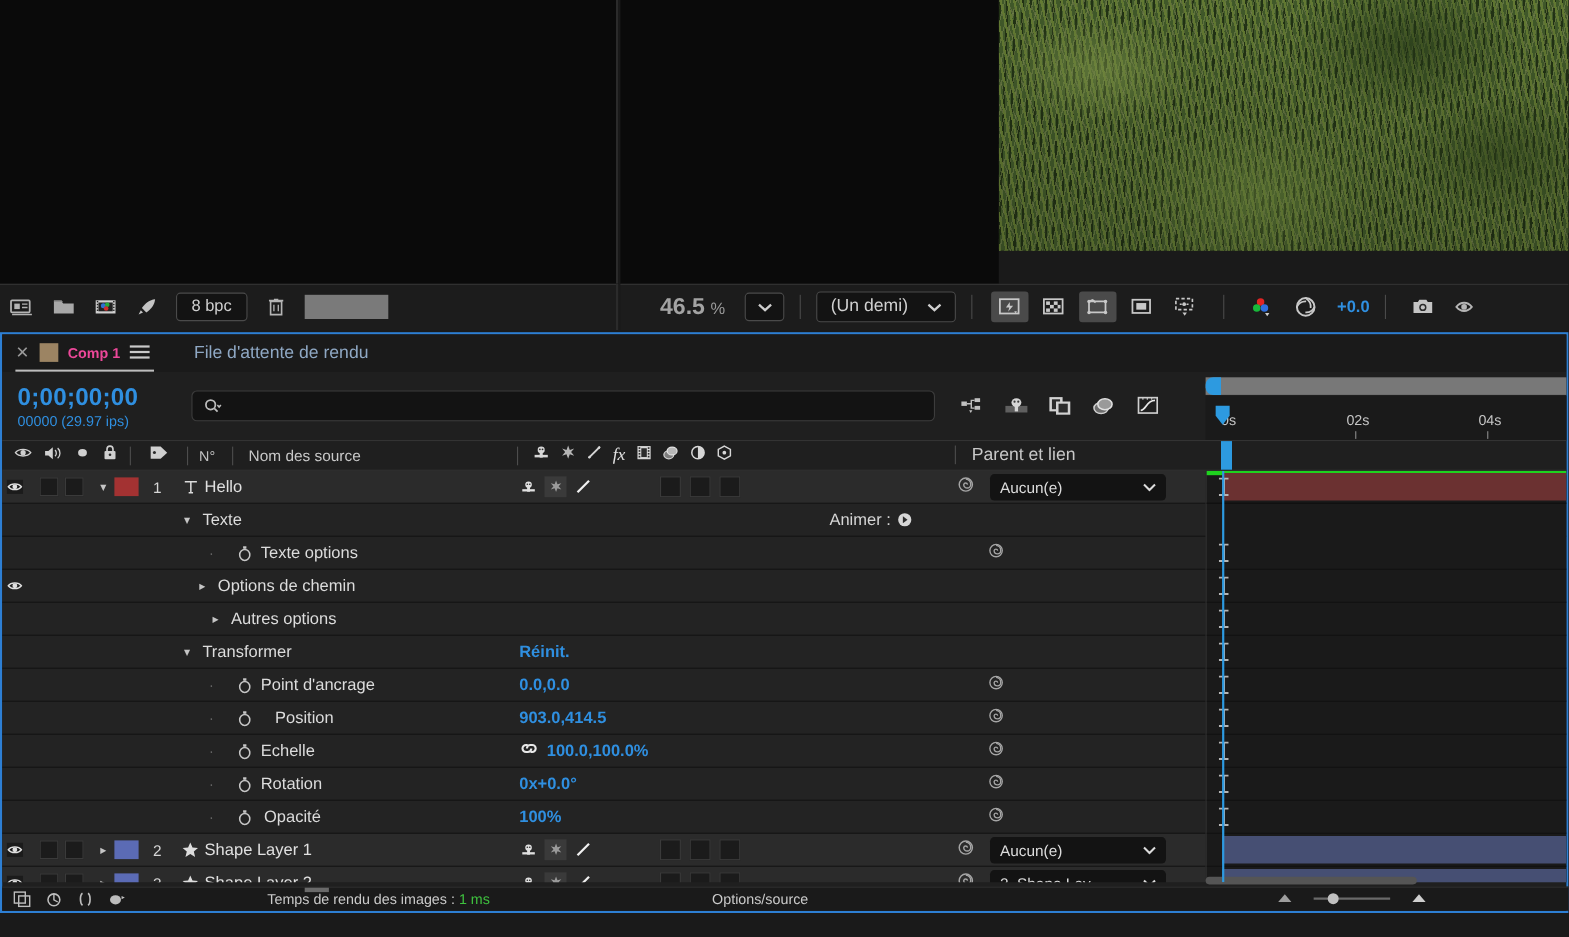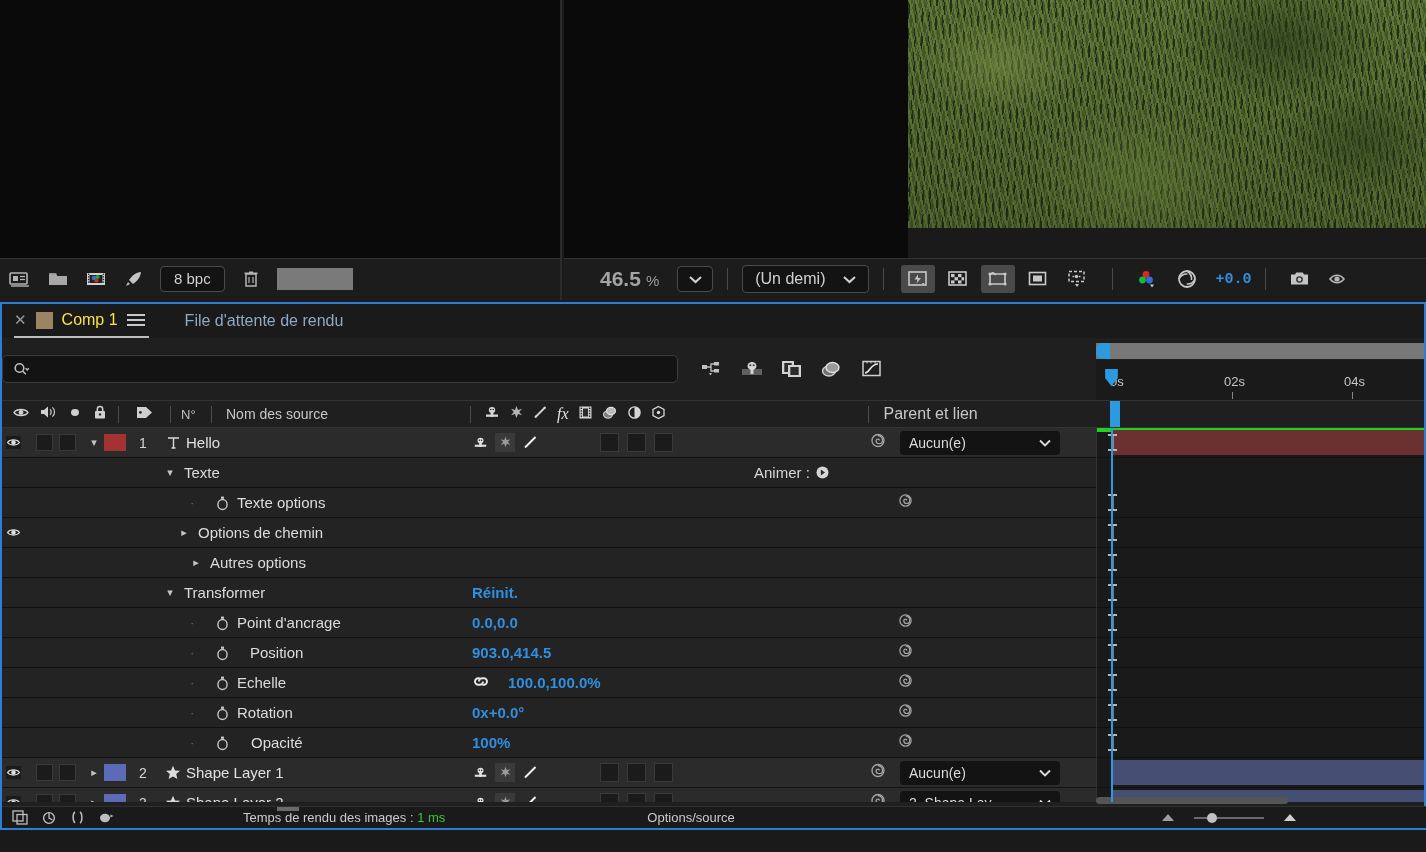--- a/index.html
+++ b/index.html
@@ -59,33 +59,33 @@
   .mini-drop { width: 36px; height: 26px; background: #131313; border: 1px solid #4a4a4a;
                border-radius: 4px; display: flex; align-items: center; justify-content: center;
                color: #cfcfcf; margin-left: 18px; }
   .sep { width: 1px; height: 22px; background: #4a4a4a; margin: 0 14px; flex: none; }
   .res-drop { height: 28px; background: #131313; border: 1px solid #4a4a4a; border-radius: 4px;
               display: flex; align-items: center; gap: 18px; padding: 0 12px; }
   .res-drop .lbl { color: #d0d0d0; font-size: 16px; }
   .tbtn { width: 34px; height: 28px; display: flex; align-items: center; justify-content: center;
           color: #c8c8c8; border-radius: 3px; margin: 0 3px; }
   .tbtn.active { background: #4a4a4a; }
-  .expo { color: #2f8fe0; font-size: 15px; font-weight: bold; margin-left: 8px; font-family: Liberation Mono, monospace; }
+  .expo { color: #2f8fe0; font-size: 15px; font-weight: bold; margin-left: 8px; }
 
   
   .timeline { position: absolute; left: 0; top: 302px; width: 1426px; height: 528px;
               background: #1f1f1f; border: 2px solid #2d7fd4; border-top-width: 2px; }
 
   .tl-tabs { height: 34px; background: #1a1a1a; display: flex; align-items: center;
              padding-left: 12px; gap: 0; position: relative; }
   .tab-active { display: flex; align-items: center; gap: 9px; height: 34px;
                 border-bottom: 2px solid #bdbdbd; padding-right: 4px; }
   .tab-close { color: #9a9a9a; font-size: 15px; }
   .comp-swatch { width: 17px; height: 17px; background: #9c8463; }
-  .tab-label { color: #fde047; font-size: 16px; font-weight: normal; }
+  .tab-label { color: #ec4899; font-size: 13px; font-weight: bold; }
   .burger { display: inline-block; width: 18px; }
   .burger i { display: block; height: 2px; background: #c9c9c9; margin: 3px 0; }
   .tab-inactive { color: #8fa8c4; font-size: 16px; margin-left: 36px; }
 
   .tl-head { height: 62px; display: flex; align-items: center; position: relative; background:#1f1f1f; }
   .tc-block { width: 172px; padding-left: 14px; }
   .tc-main { color: #2f8fe0; font-size: 22px; font-weight: bold; letter-spacing: .2px; }
   .tc-sub { color: #2f8fe0; font-size: 13px; margin-top: 1px; }
   .search-box { width: 676px; height: 28px; background: #131313; border: 1px solid #3c3c3c;
                 border-radius: 5px; display: flex; align-items: center; padding: 0 10px; }
@@ -339,20 +339,24 @@
         <span class="burger">
             <i></i>
             <i></i>
             <i></i>
           </span>
       </div>
       <div class="tab-inactive">File d'attente de rendu</div>
     </div>
 
     <div class="tl-head">
+      <div class="tc-block">
+        <div class="tc-main">0;00;00;00</div>
+        <div class="tc-sub">00000 (29.97 ips)</div>
+      </div>
       <div class="search-box">
         <svg width="17" height="15" viewBox="0 0 17 15">
             <circle cx="6.5" cy="6" r="4.3" fill="none" stroke="#bdbdbd" stroke-width="1.6"></circle>
             <path d="M9.8 9.3l3 3" stroke="#bdbdbd" stroke-width="1.6"></path>
             <path d="M12.6 6.2l1.6 1.8 1.6-1.8" fill="none" stroke="#bdbdbd" stroke-width="1.4"></path>
           </svg>
         <input style="background: transparent; border: none; outline: none; color: rgb(208, 208, 208); font-size: 14px; margin-left: 6px; width: 90%;" placeholder="">
       </div>
       <div class="tl-tools">
         <span class="ticon">
@@ -654,21 +658,21 @@
       <div class="row prop">
         <span class="dot-mark">·</span>
         <span class="stopwatch" style="margin-left:210px">
           <svg width="15" height="16" viewBox="0 0 15 16">
               <ellipse cx="7.5" cy="9.5" rx="4.6" ry="5" fill="none" stroke="#c6c6c6" stroke-width="1.4"></ellipse>
               <rect x="6" y="1.6" width="3" height="2.2" fill="#c6c6c6"></rect>
               <line x1="7.5" y1="3.6" x2="7.5" y2="5" stroke="#c6c6c6" stroke-width="1.3"></line>
             </svg>
         </span>
         <span class="p-name" style="margin-left:5px">Echelle</span>
-        <span style="position:absolute;left:470px;display:flex;align-items:center;gap:18px;">
+        <span style="position:absolute;left:470px;display:flex;align-items:center;gap:7px;">
           <span>
             <svg width="18" height="13" viewBox="0 0 18 13">
                 <path d="M7 6.5a3.2 3.2 0 013.2-3.2h1.6a3.2 3.2 0 010 6.4h-1.6" fill="none" stroke="#e8e8e8" stroke-width="1.9"></path>
                 <path d="M11 6.5a3.2 3.2 0 01-3.2 3.2H6.2a3.2 3.2 0 010-6.4h1.6" fill="none" stroke="#e8e8e8" stroke-width="1.9"></path>
               </svg>
           </span>
           <span style="color:#2f8fe0;font-size:15px;font-weight:bold;">100.0,100.0%</span>
         </span>
         <span class="kf-dot">
           <svg width="16" height="15" viewBox="0 0 17 15">
@@ -699,21 +703,21 @@
 
       <div class="row prop">
         <span class="dot-mark">·</span>
         <span class="stopwatch" style="margin-left:210px">
           <svg width="15" height="16" viewBox="0 0 15 16">
               <ellipse cx="7.5" cy="9.5" rx="4.6" ry="5" fill="none" stroke="#c6c6c6" stroke-width="1.4"></ellipse>
               <rect x="6" y="1.6" width="3" height="2.2" fill="#c6c6c6"></rect>
               <line x1="7.5" y1="3.6" x2="7.5" y2="5" stroke="#c6c6c6" stroke-width="1.3"></line>
             </svg>
         </span>
-        <span class="p-name" style="margin-left:19px">Opacité</span>
+        <span class="p-name" style="margin-left:8px">Opacité</span>
         <span class="p-val">100%</span>
         <span class="kf-dot">
           <svg width="16" height="15" viewBox="0 0 17 15">
               <circle cx="8" cy="7.5" r="6" fill="none" stroke="#a5a5a5" stroke-width="1.3"></circle>
               <path d="M8 2.5a5 5 0 014.5 5 3.2 3.2 0 01-6.4 0 1.8 1.8 0 013.5 0" fill="none" stroke="#a5a5a5" stroke-width="1.3"></path>
             </svg>
         </span>
       </div>
 
       <div class="row layer">

